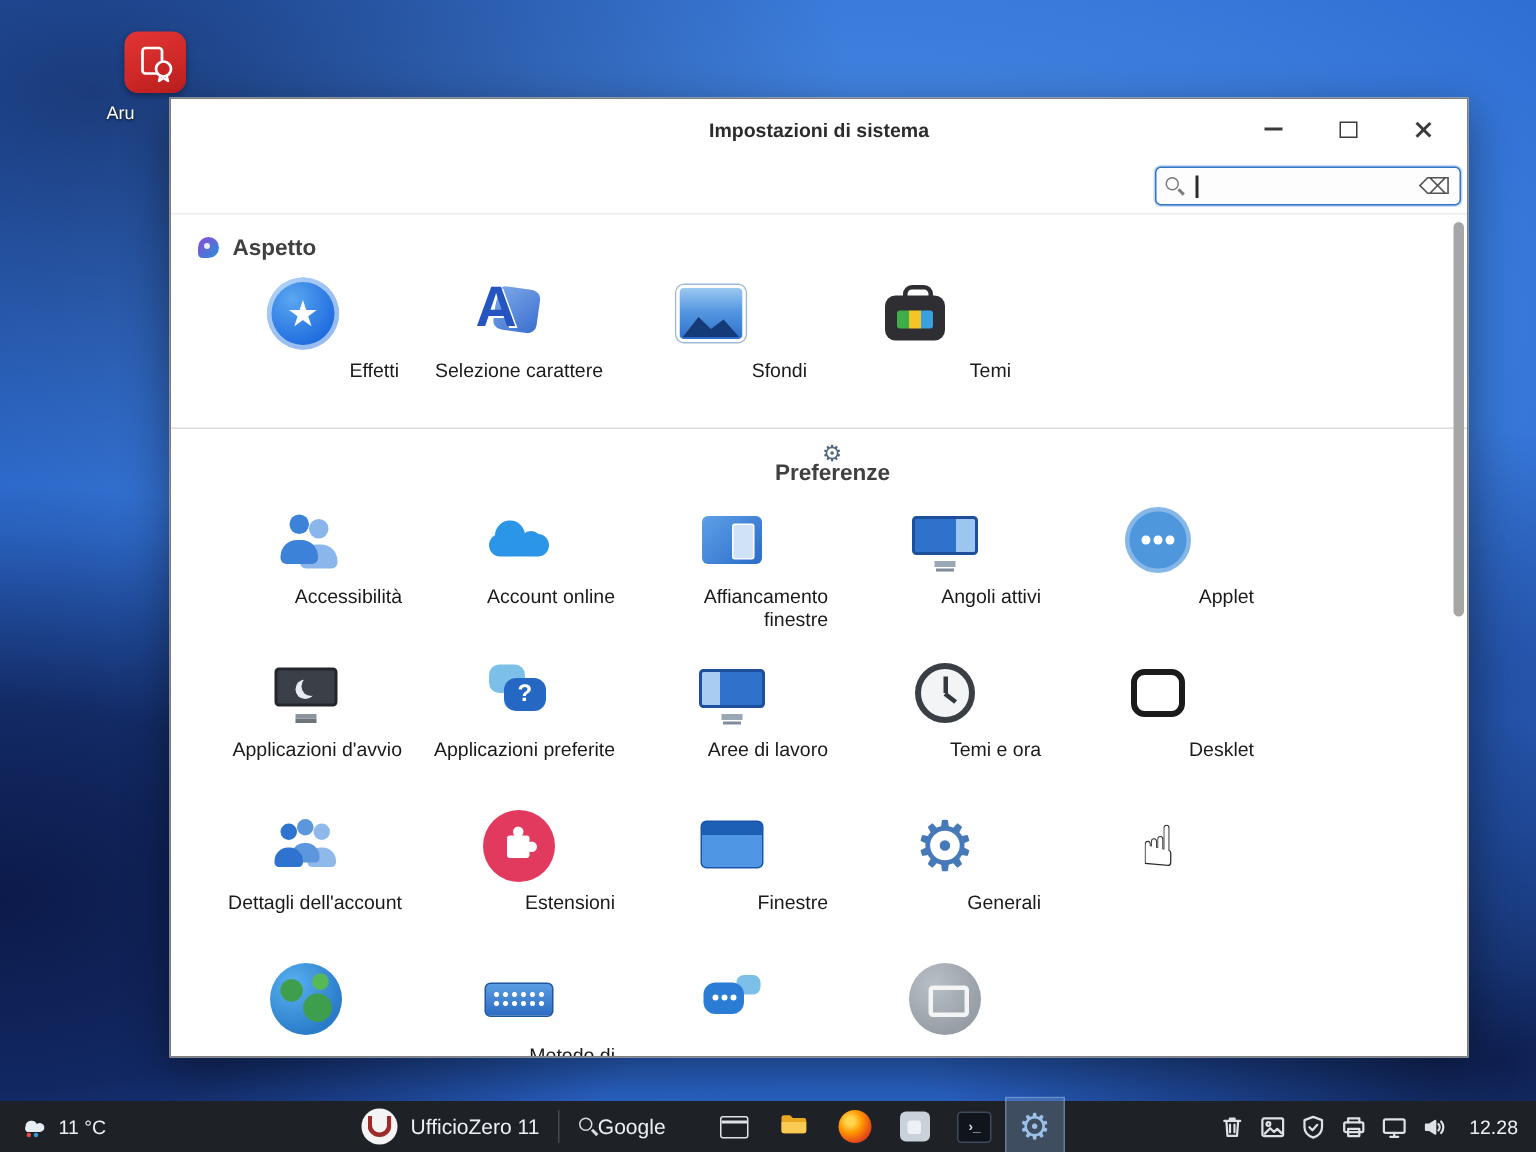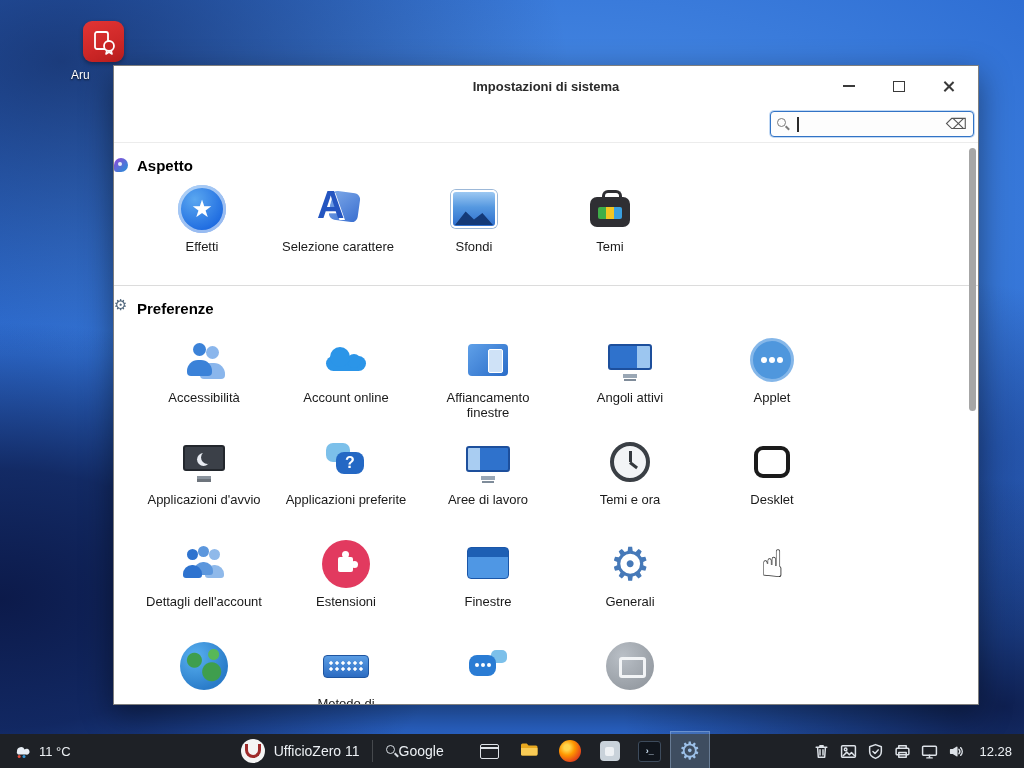--- a/index.html
+++ b/index.html
@@ -38,33 +38,33 @@
     background:#fdfdfd;display:flex;align-items:center;padding:0 6px;box-sizing:border-box;}
   .mag{position:relative;width:13px;height:13px;flex:0 0 auto;}
   .mag::before{content:"";position:absolute;left:0;top:0;width:7px;height:7px;border:1.8px solid #7a7a7a;border-radius:50%;}
   .mag::after{content:"";position:absolute;left:8px;top:9px;width:5px;height:1.8px;background:#7a7a7a;transform:rotate(45deg);}
   .caret{width:1.5px;height:15px;background:#2b2b2b;margin-left:7px;animation:blink 1.1s steps(1) infinite;}
   @keyframes blink{50%{opacity:0;}}
   .sb-value{flex:1;font-size:13px;color:#222;}
   .sb-clear{border:none;background:none;padding:0;cursor:pointer;}
   .sb-clear::after{content:"⌫";font-family:"DejaVu Sans",sans-serif;font-size:15px;color:#555;}
 
-  .section-header{display:flex;align-items:center;gap:9px;font-size:15px;font-weight:600;color:#000000;}
+  .section-header{display:flex;align-items:center;gap:9px;margin-left:18px;font-size:15px;font-weight:600;color:#404040;}
   .sh-aspetto{margin-top:12px;height:20px;}
-  .sh-pref{margin-top:12px;height:20px;}
+  .sh-pref{margin-top:12px;height:20px;flex-direction:column;}
   .sec-ic{width:14px;height:14px;display:inline-block;position:relative;}
   .sec-ic-appearance{background:linear-gradient(135deg,#7d55d8 20%,#3b82d8 75%);border-radius:50% 50% 50% 3px;}
   .sec-ic-appearance::after{content:"";position:absolute;left:4px;top:4px;width:4px;height:4px;border-radius:50%;background:#e8eef8;}
   .sec-ic-preferences::after{content:"⚙";font-family:"DejaVu Sans",sans-serif;font-size:15px;color:#51677d;position:absolute;left:0;top:-3px;line-height:1;}
 
   .grid{display:grid;}
   .grid-aspetto{margin:10px 0 0 20px;grid-template-columns:repeat(4,136px);grid-auto-rows:74px;}
   .grid-pref{margin:18px 0 0 19px;grid-template-columns:repeat(5,142px);grid-auto-rows:102px;}
   .sep{border:none;border-top:1px solid #dcdcdc;margin:26px 0 0 0;}
-  .tile{cursor:pointer;text-align:center;}
+  .tile{cursor:pointer;text-align:right;}
   .tlabel{max-width:128px;margin:6px auto 0;font-size:13px;line-height:1.18;color:#1a1a1a;}
   .ticon{width:48px;height:48px;margin:0 auto;position:relative;}
 
   
   .i-effects{background:radial-gradient(circle at 35% 30%,#5aa7f0,#1d6ae0 72%);border-radius:50%;box-shadow:inset 0 0 0 3px rgba(255,255,255,.55);}
   .i-effects::after{content:"★";position:absolute;inset:0;display:flex;align-items:center;justify-content:center;color:#fff;font-size:24px;font-family:"DejaVu Sans",sans-serif;line-height:1;}
 
   .i-font::before{content:"";position:absolute;right:3px;top:7px;width:29px;height:29px;background:linear-gradient(135deg,#7ea9e8,#3a6fd0);border-radius:6px;transform:rotate(8deg);}
   .i-font::after{content:"A";position:absolute;left:3px;top:1px;font-size:38px;font-weight:bold;color:#2455c0;text-shadow:1.5px 1.5px 0 #fff;line-height:1;}
 

